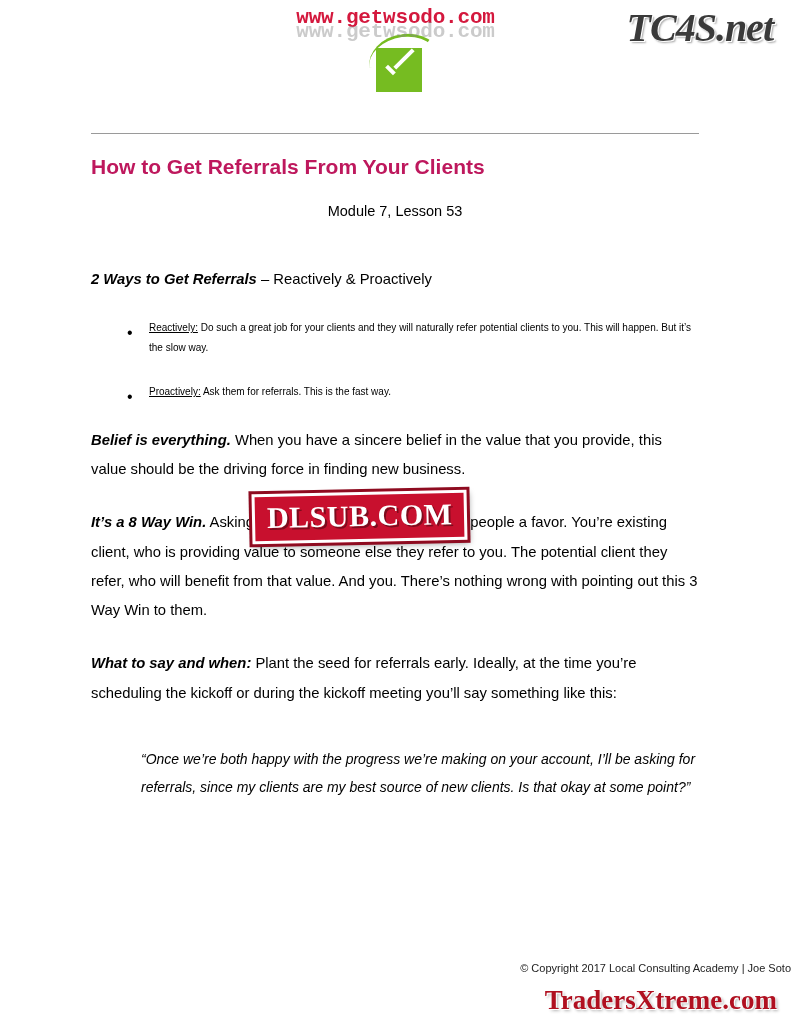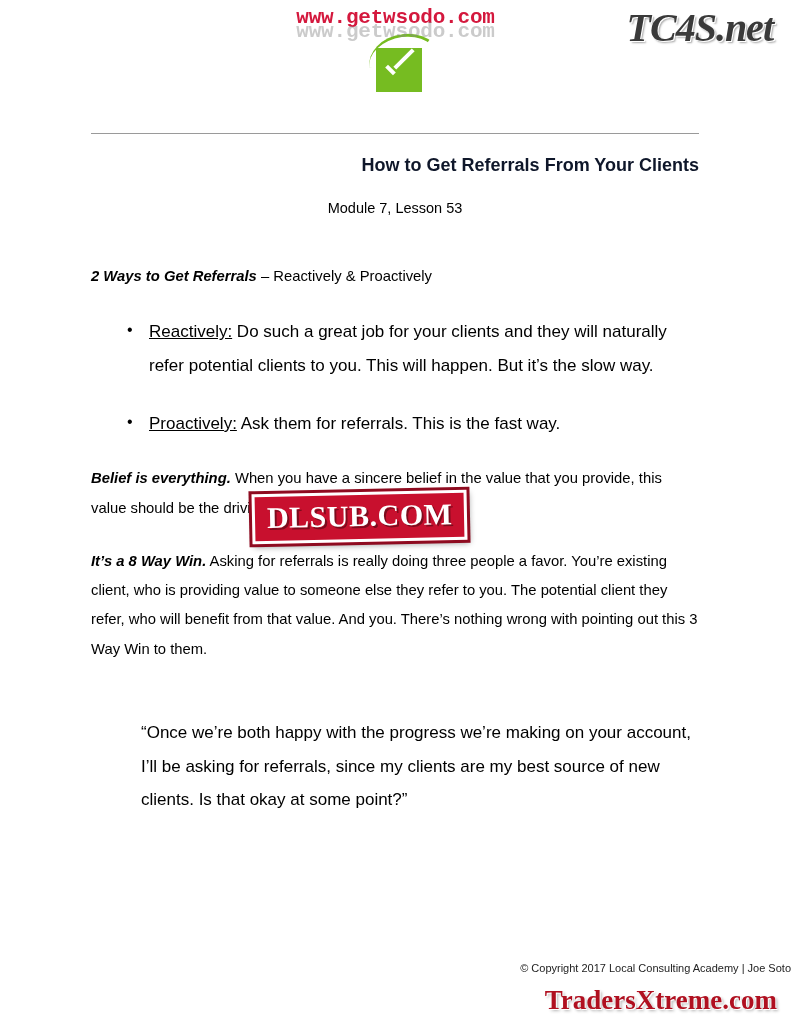--- a/index.html
+++ b/index.html
@@ -169,24 +169,24 @@
   }
 
   .content {
     position: absolute;
     top: 155px;
     left: 91px;
     width: 608px;
   }
 
   .doc-title {
-    text-align: right;
-    font-size: 18px;
-    font-weight: bold;
-    color: #0f172a;
+    text-align: left;
+    font-size: 21px;
+    font-weight: bold;
+    color: #be185d;
     margin: 0 0 24px 0;
   }
   .doc-sub {
     text-align: center;
     font-size: 14.5px;
     margin: 0 0 46px 0;
   }
 
   p.para {
     font-size: 14.8px;
@@ -196,39 +196,40 @@
   }
   p.para b { font-weight: bold; font-style: italic; }
 
   ul.bullets {
     margin: 0 0 18px 0;
     padding-left: 56px;
     list-style: none;
   }
   ul.bullets li {
     position: relative;
-    font-size: 17px;
+    font-size: 10px;
     line-height: 1.98;
     margin-bottom: 24px;
     padding-left: 2px;
   }
   ul.bullets li:before {
     content: "\2022";
     position: absolute;
     left: -20px;
     top: -1px;
     font-size: 16px;
   }
   .u { text-decoration: underline; }
 
   .quote {
-    margin: 52px 0 0 0;
+    margin: 38px 0 0 0;
     padding-left: 50px;
-    font-size: 17px;
+    font-size: 14px;
     line-height: 1.98;
+    font-style: italic;
   }
 
   .footer {
     position: absolute;
     top: 962px;
     left: 0;
     width: 100%;
     text-align: right;
     font-size: 11px;
     color: #222;
@@ -274,20 +275,23 @@
   </ul>
 
   <p class="para">
     <b>Belief is everything.</b><span> When you have a sincere belief in the value that you provide, this value should be the driving force in finding new business.</span>
   </p>
 
   <p class="para">
     <b>It’s a 8 Way Win.</b><span> Asking for referrals is really doing three people a favor. You’re existing client, who is providing value to someone else they refer to you. The potential client they refer, who will benefit from that value. And you. There’s nothing wrong with pointing out this 3 Way Win to them.</span>
   </p>
 
+  <p class="para">
+    <b>What to say and when:</b><span> Plant the seed for referrals early. Ideally, at the time you’re scheduling the kickoff or during the kickoff meeting you’ll say something like this:</span>
+  </p>
 
   <div class="quote">“Once we’re both happy with the progress we’re making on your account, I’ll be asking for referrals, since my clients are my best source of new clients. Is that okay at some point?”</div>
 
 </div>
 
 <div class="wm-dlsub">
   <span>DLSUB.COM</span>
 </div>
 
 <div class="footer">© Copyright 2017 Local Consulting Academy | Joe Soto</div>

